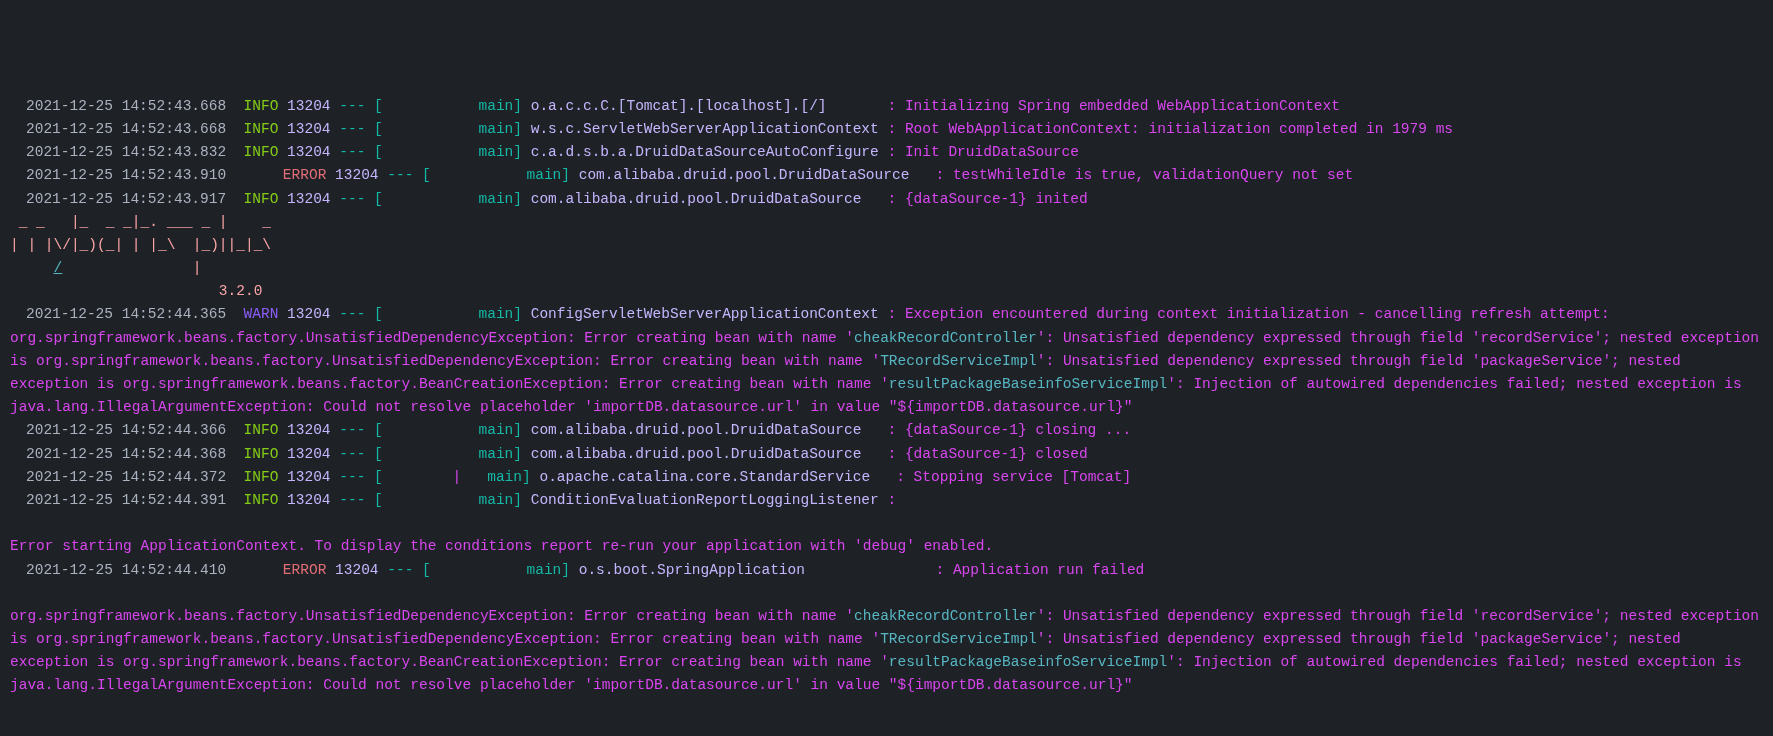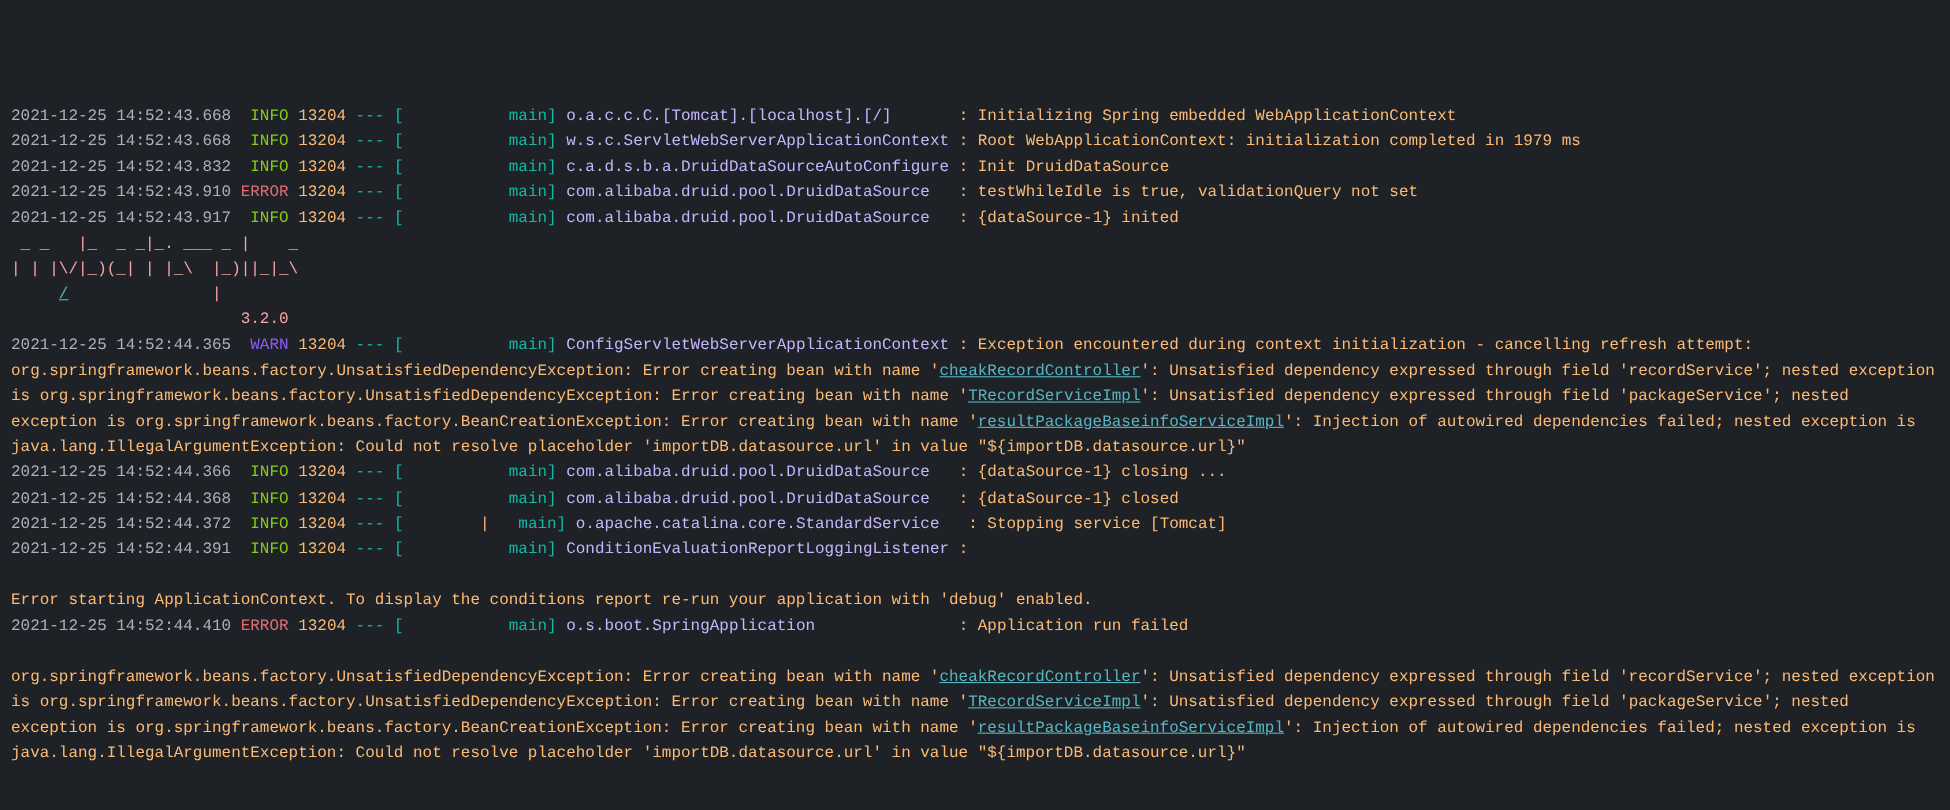--- a/index.html
+++ b/index.html
@@ -16,45 +16,46 @@
       padding: 2px 10px;
       white-space: pre;
       overflow-x: auto;
     }
     .log-line {
       white-space: pre-wrap;
       word-break: break-word;
     }
     .timestamp {
       color: #abb2bf;
+      margin-left: 16px;
     }
     .level-info {
       color: #84cc16;
     }
     .level-warn {
       color: #8b5cf6;
     }
     .level-error {
       color: #e06c75;
+      margin-left: 48px;
     }
     .pid {
-      color: #fdba74;
+      color: #c4b5fd;
     }
     .separator {
       color: #14b8a6;
     }
     .logger {
       color: #c4b5fd;
     }
     .message {
-      color: #fdba74;
+      color: #d946ef;
     }
     .link {
       color: #56b6c2;
-      text-decoration: underline;
       cursor: pointer;
     }
     .banner {
       color: #fca5a5;
     }
     .banner-link {
       color: #56b6c2;
       text-decoration: underline;
     }
   </style>

